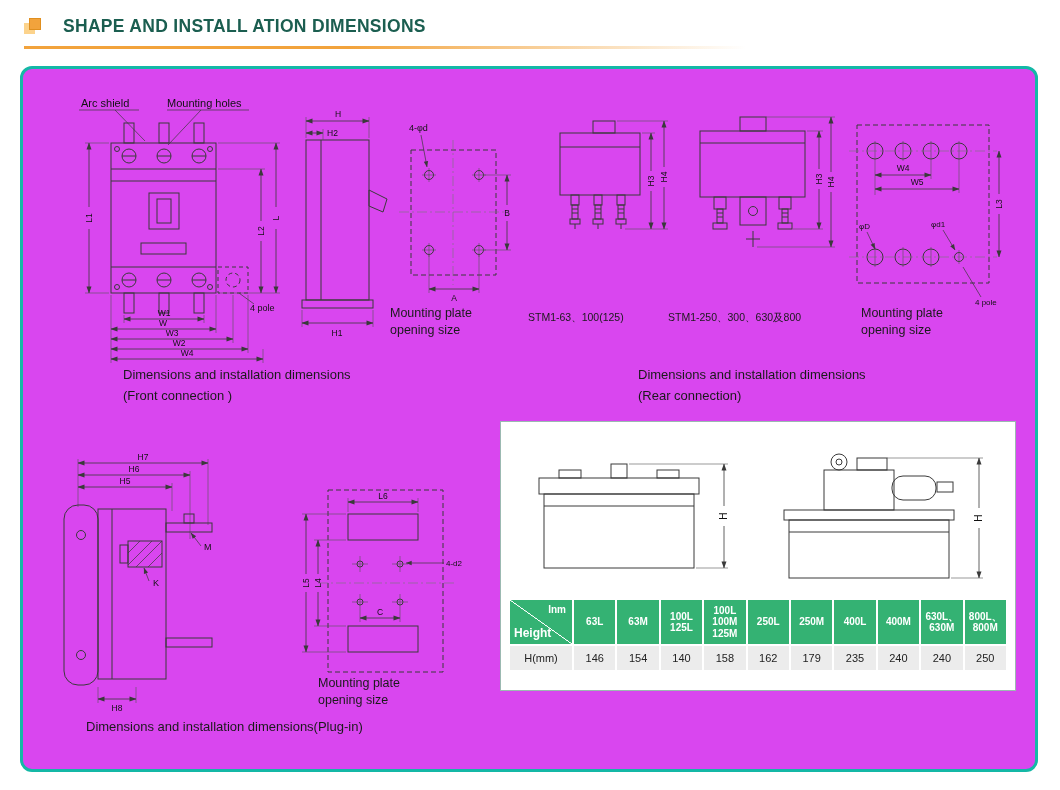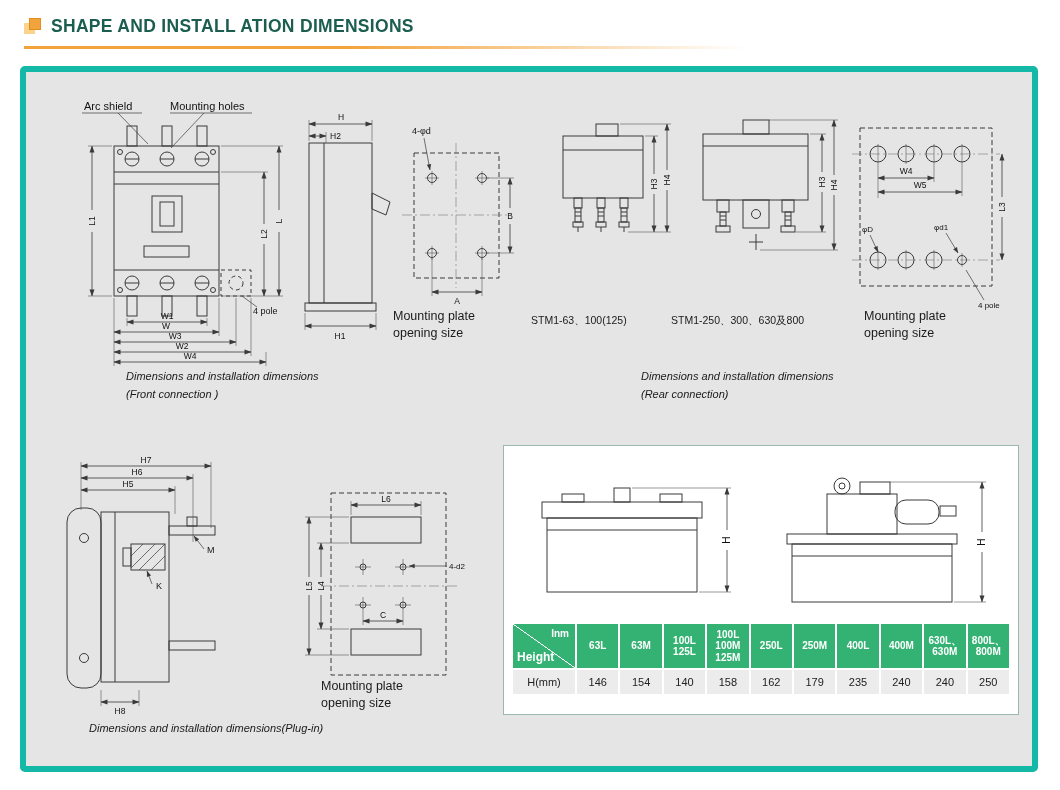--- a/index.html
+++ b/index.html
@@ -1,54 +1,54 @@
 <!DOCTYPE html>
 <html><head>
 <meta charset="utf-8">
 <style>
   * { box-sizing: border-box; }
   html,body { margin:0; padding:0; background:#fff; }
   .page { position:relative; width:1060px; height:790px; background:#fff; overflow:hidden;
           font-family:"Liberation Sans", sans-serif; color:#1a1a1a; }
 
   
-  .hdr { position:absolute; left:24px; top:10px; height:32px; display:flex; align-items:center; gap:9px; }
+  .hdr { position:absolute; left:24px; top:10px; height:32px; display:flex; align-items:center; gap:21px; }
   .hdr-icon { position:relative; width:18px; height:17px; }
   .sq-back { position:absolute; left:0; top:5px; width:11px; height:11px; background:#fcd38c; }
   .sq-front { position:absolute; left:5px; top:0; width:12px; height:12px; background:#f2a33c; border:1px solid #e08f1f; }
   .title { margin:0; font-size:17.5px; font-weight:bold; color:#1b5e50; letter-spacing:0.3px; }
   .rule { position:absolute; left:24px; top:46px; width:722px; height:3px;
           background:linear-gradient(to right,#f2a33c,#f2a33c 45%,rgba(242,163,60,0)); }
 
   
   .panel { position:absolute; left:20px; top:66px; width:1018px; height:706px;
-           border:6px solid #14b8a6; border-radius:5px; background:#e5e5e5; }
+           border:3px solid #14b8a6; border-radius:12px; background:#d946ef; }
 
   
   svg { position:absolute; overflow:visible; }
   svg text { font-family:"Liberation Sans", sans-serif; fill:#111; }
   .draw rect, .draw circle, .draw line, .draw polygon { fill:none; stroke:#3a3a3a; stroke-width:1; }
   .ln  { stroke:#3a3a3a; stroke-width:0.7; fill:none; }
   .ext { stroke:#555; stroke-width:0.6; }
   .dim { stroke:#3a3a3a; stroke-width:0.8; fill:none; }
   .cl  { stroke:#777; stroke-width:0.6; stroke-dasharray:10 3 2 3; }
   .dt  { font-size:8.5px; text-anchor:middle; }
   .dtb { font-size:10px; text-anchor:middle; }
   .lbl { font-size:11px; }
   .lbs { font-size:9px; }
   .lb8 { font-size:8px; }
 
   
   .cap { position:absolute; text-align:left; color:#1a1a1a; }
-  .cap-main  { font-size:11px; line-height:1.6;font-style:italic; }
+  .cap-main  { font-size:13px; line-height:1.6; }
   .cap-plate { font-size:12.5px; line-height:1.35; white-space:pre-line; }
   .cap-model { font-size:10.5px; }
 
   
-  .mech-box { position:absolute; left:477px; top:373px; width:516px; height:270px; border:1px solid #9bb9b1; background:#fff; }
+  .mech-box { position:absolute; left:477px; top:352px; width:516px; height:270px; border:1px solid #9bb9b1; background:#fff; }
   .mech-cap { position:absolute; left:0; right:0; top:254px; text-align:center; font-size:12.5px; color:#1a1a1a; }
 
   .mech-table { position:absolute; left:7px; top:176px; width:500px;
                 border-collapse:separate; border-spacing:2px; table-layout:fixed; }
   .mech-table th, .mech-table td { padding:0; }
   .mech-table th { background:#34b273; color:#fff; font-weight:bold; font-size:10px; line-height:1.12;
                    text-align:center; vertical-align:middle; white-space:pre-line; height:44px; }
   .mech-table td { background:#ececec; color:#222; font-size:11px; text-align:center; vertical-align:middle; height:24px; }
   .mech-table .c0 { width:62px; }
   th.diag { position:relative;

